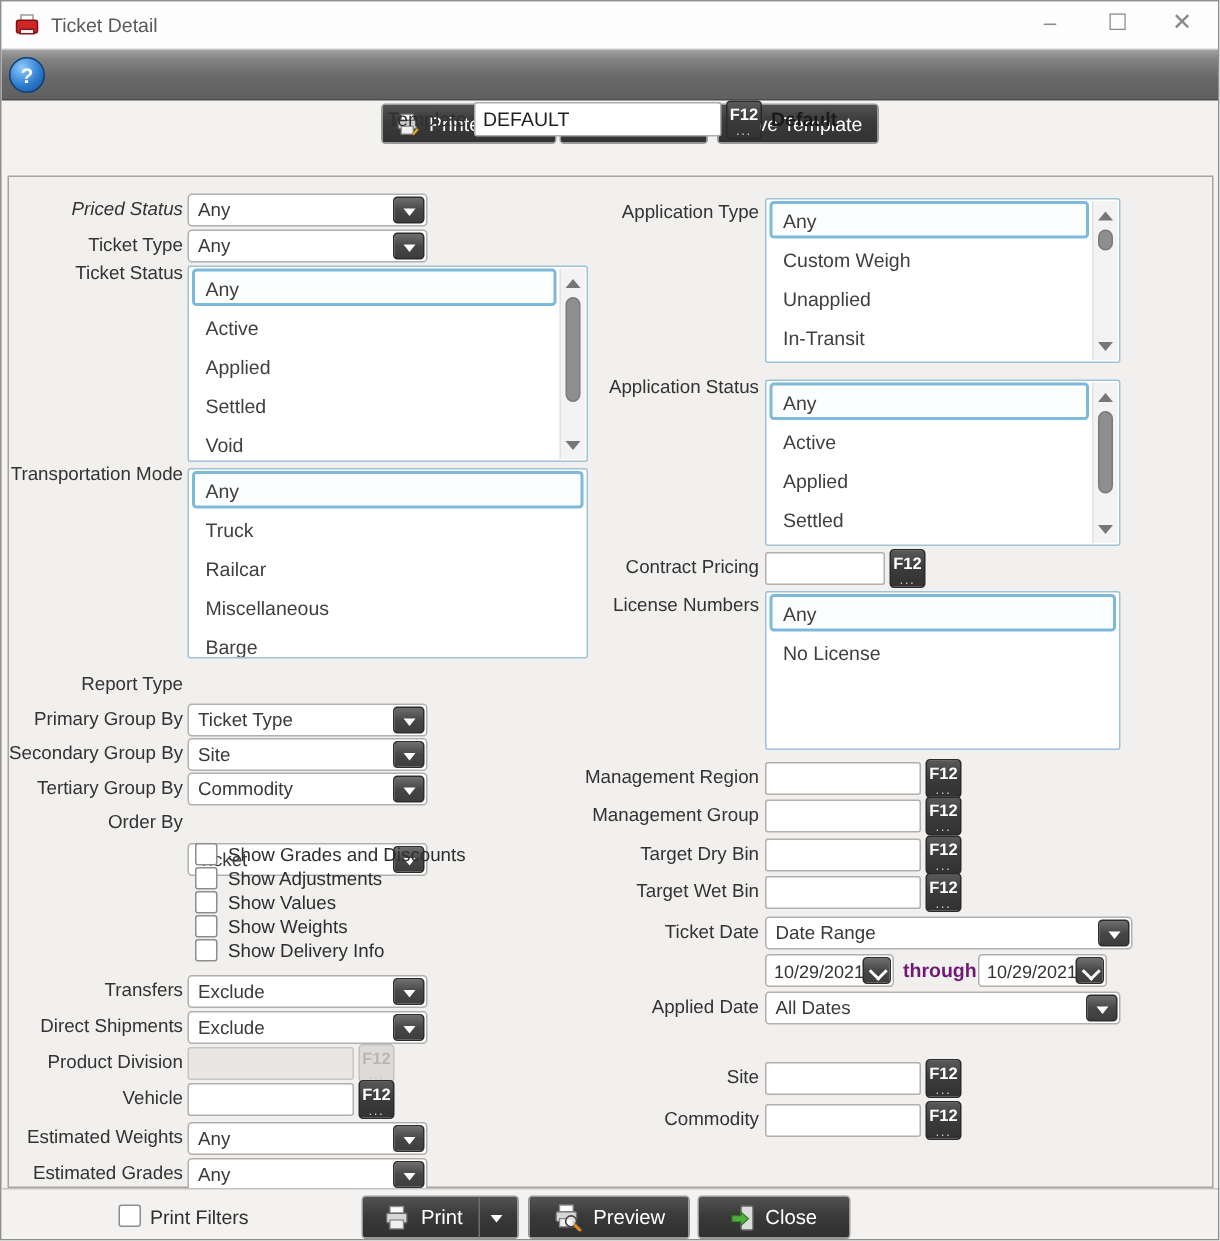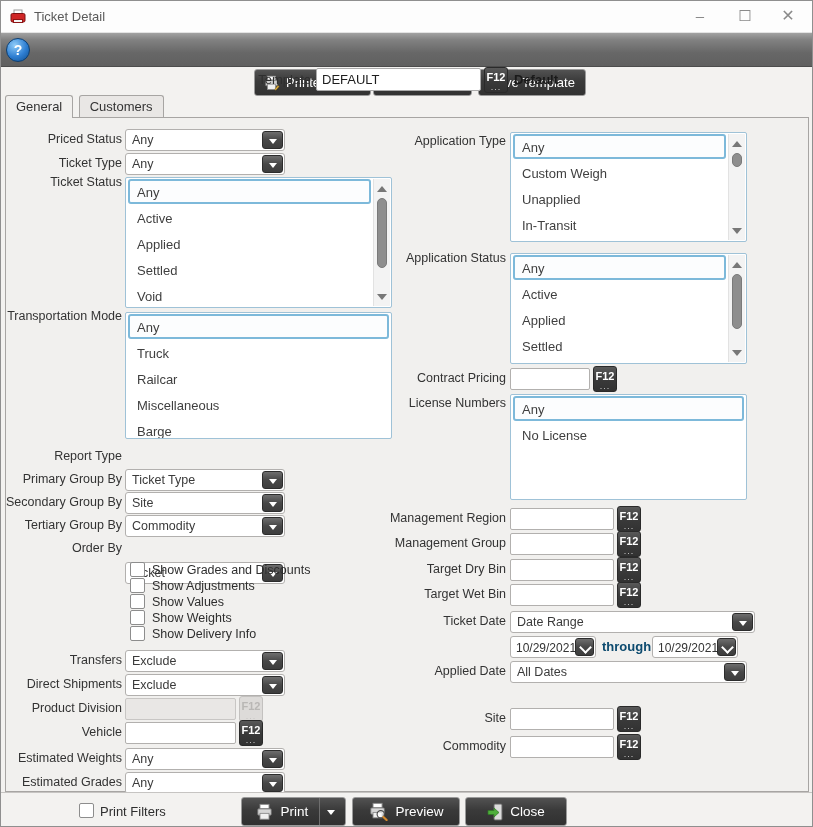--- a/index.html
+++ b/index.html
@@ -78,21 +78,21 @@
   
   .chkbox { position:absolute; width:15px; height:15px; background:#fff; border:1px solid #8d8d8d; border-radius:2px; cursor:pointer; }
   .chklbl { position:absolute; font-size:12.5px; color:#2e2e2e; white-space:nowrap; }
 
   
   .dpick { position:absolute; height:22px; background:#fff; border:1px solid #b2b0ae; border-radius:3px; cursor:pointer; }
   .dpick .val { position:absolute; left:5px; top:4px; font-size:12px; color:#333; }
   .chev-btn { position:absolute; right:1px; top:1px; width:19px; height:18px; border-radius:3px; border:1px solid #2c2c2c;
       background:linear-gradient(#6e6e6e,#474747 50%,#3d3d3d); }
   .chev-btn::after { content:''; position:absolute; left:5px; top:4px; width:7px; height:7px; border-right:2px solid #fff; border-bottom:2px solid #fff; transform:rotate(45deg); }
-  .through { position:absolute; font-size:13px; font-weight:bold; color:#0c4a6e; }
+  .through { position:absolute; font-size:13px; font-weight:bold; color:#701a75; }
 
   
   .footer { position:absolute; left:0; top:791px; width:100%; height:36px; background:#f3f2f0; border-top:1px solid #c6c4c2; }
   .fbtn { position:absolute; top:4px; height:29px; background:linear-gradient(#525252,#3a3a3a 45%,#303030); border:1px solid #9a9a9a;
       border-radius:3px; color:#fff; font-size:13.5px; display:flex; align-items:center; justify-content:center; gap:7px; cursor:pointer; }
   .split { width:23px; height:100%; border-left:1px solid #6e6e6e; margin-left:4px; position:relative; }
   .split::after { content:''; position:absolute; left:7px; top:12px; border:4.5px solid transparent; border-top:5px solid #fff; border-bottom:none; }
 </style>
 </head>
 <body>
@@ -133,28 +133,24 @@
   </div>
 
   <div class="lbl tpl-label">Template</div>
   <input class="tpl-input" value="DEFAULT" style="">
   <div class="f12" style="left:483px;top:66px;">
     <span class="t">F12</span>
     <span class="dots">...</span>
   </div>
   <div class="lbl tpl-name">Default</div>
 
-  <div class="tabs">
-    <span class="tab active">General</span>
-    <span class="tab">Customers</span>
-  </div>
 
   <div class="panel">
 
-    <div class="lbl-l" style="top:14px;">Priced Status</div>
+    <div class="lbl-l" style="top:14px;font-style:italic;">Priced Status</div>
     <div class="combo" style="left:119px;top:11px;width:160px;">
       <span class="val">Any</span>
       <span class="arrow-btn"></span>
     </div>
 
     <div class="lbl-l" style="top:38px;">Ticket Type</div>
     <div class="combo" style="left:119px;top:35px;width:160px;">
       <span class="val">Any</span>
       <span class="arrow-btn"></span>
     </div>

